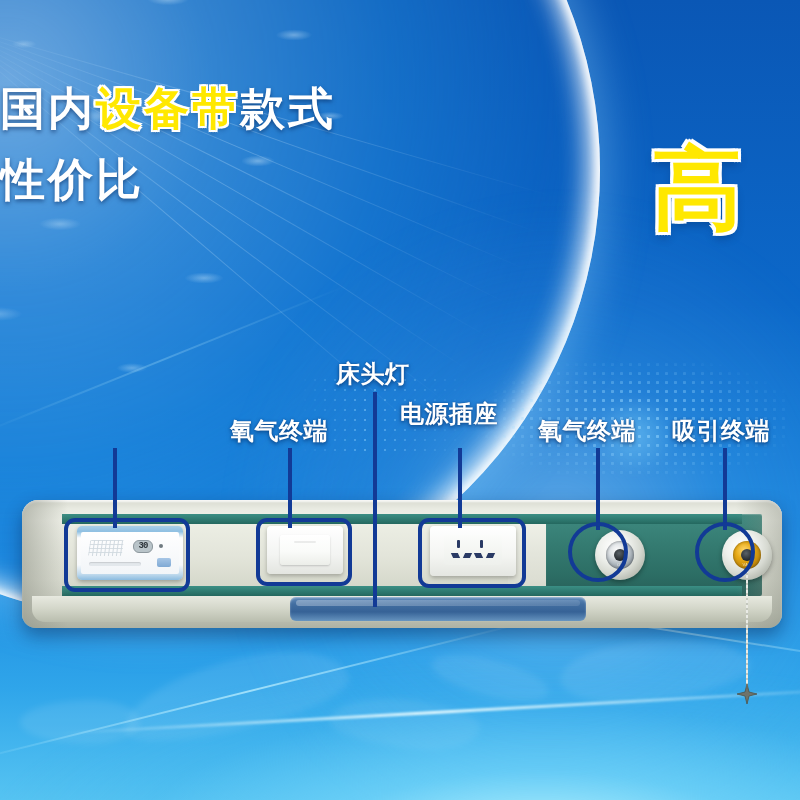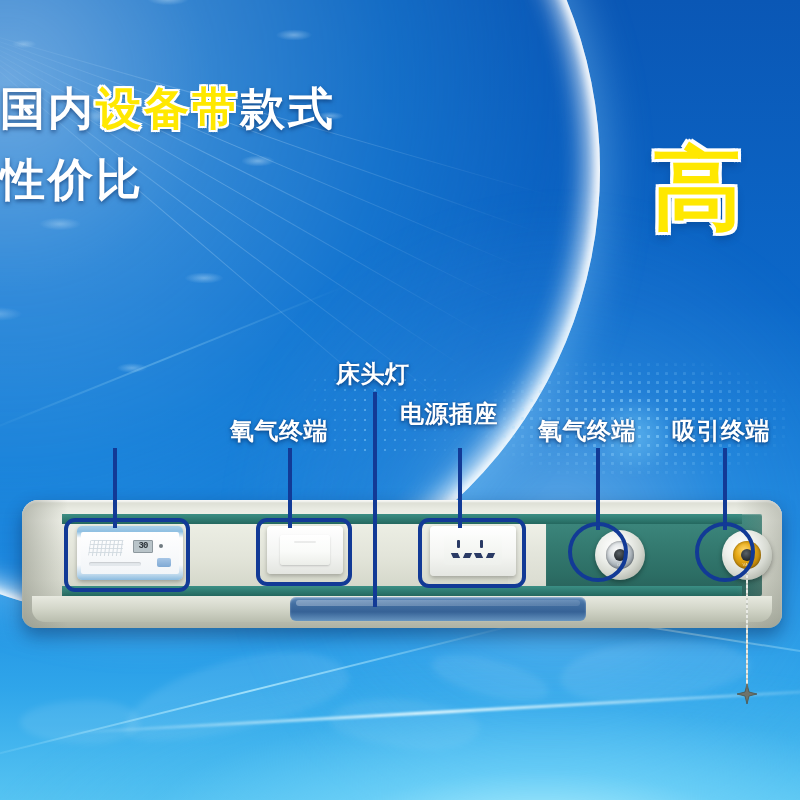--- a/index.html
+++ b/index.html
@@ -232,21 +232,21 @@
     background-image:
       linear-gradient(90deg,#c9d3da 1px,transparent 1px),
       linear-gradient(180deg,#c9d3da 1px,transparent 1px);
     background-size:4px 4px;
     opacity:.85;
     transform:skewX(-8deg);
     border-radius:2px;
   }
   .ic-display {
     position:absolute; left:52px; top:8px; width:20px; height:13px;
-    background:#b9c4c9; border:1px solid #8d989e; border-radius:1px;
+    background:#b9c4c9; border:1px solid #8d989e; border-radius:6px;
     color:#2c3338; font-size:9px; font-weight:bold; line-height:11px;
     text-align:center; font-family:"Liberation Mono","DejaVu Sans Mono",monospace;
     letter-spacing:-1px;
   }
   .ic-led { position:absolute; left:78px; top:12px; width:4px; height:4px; border-radius:50%; background:#6f7a80; }
   .ic-btn {
     position:absolute; right:8px; bottom:7px; width:14px; height:9px;
     background:linear-gradient(180deg,#a7c6e6,#7fa9d4); border-radius:2px;
   }
   .ic-slot {

